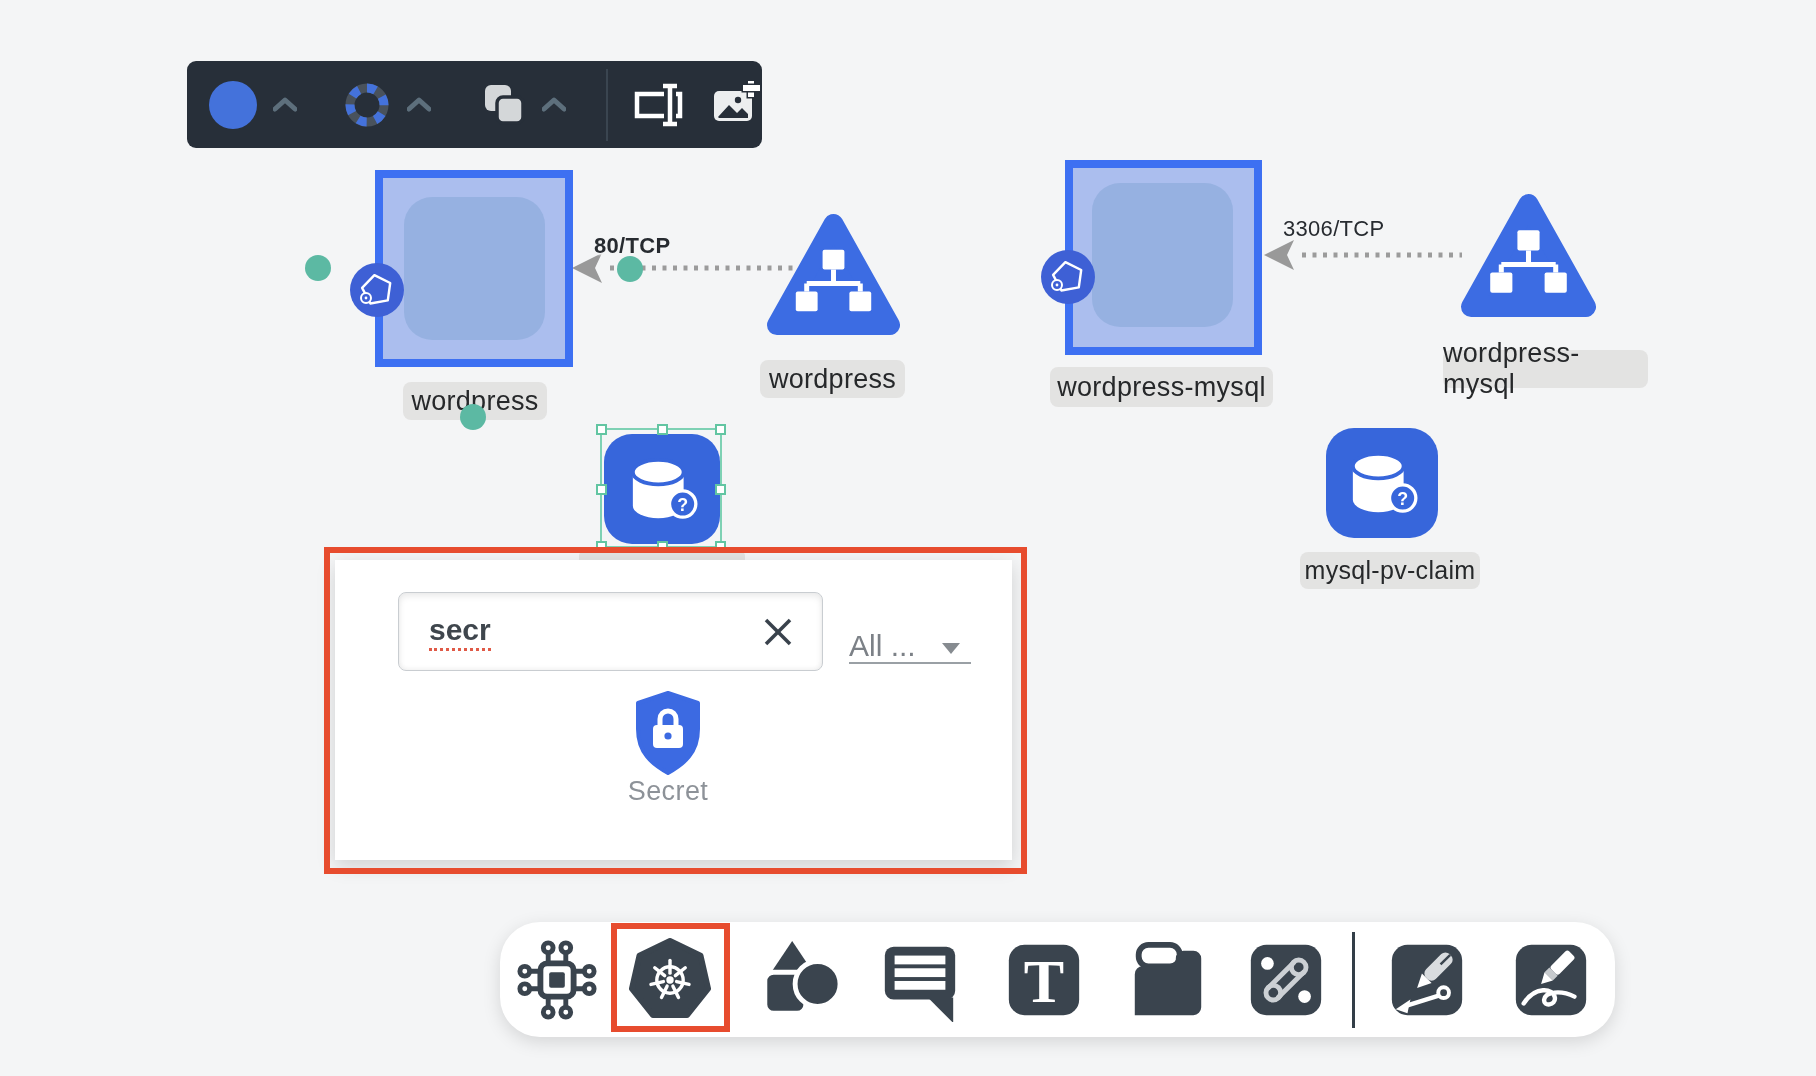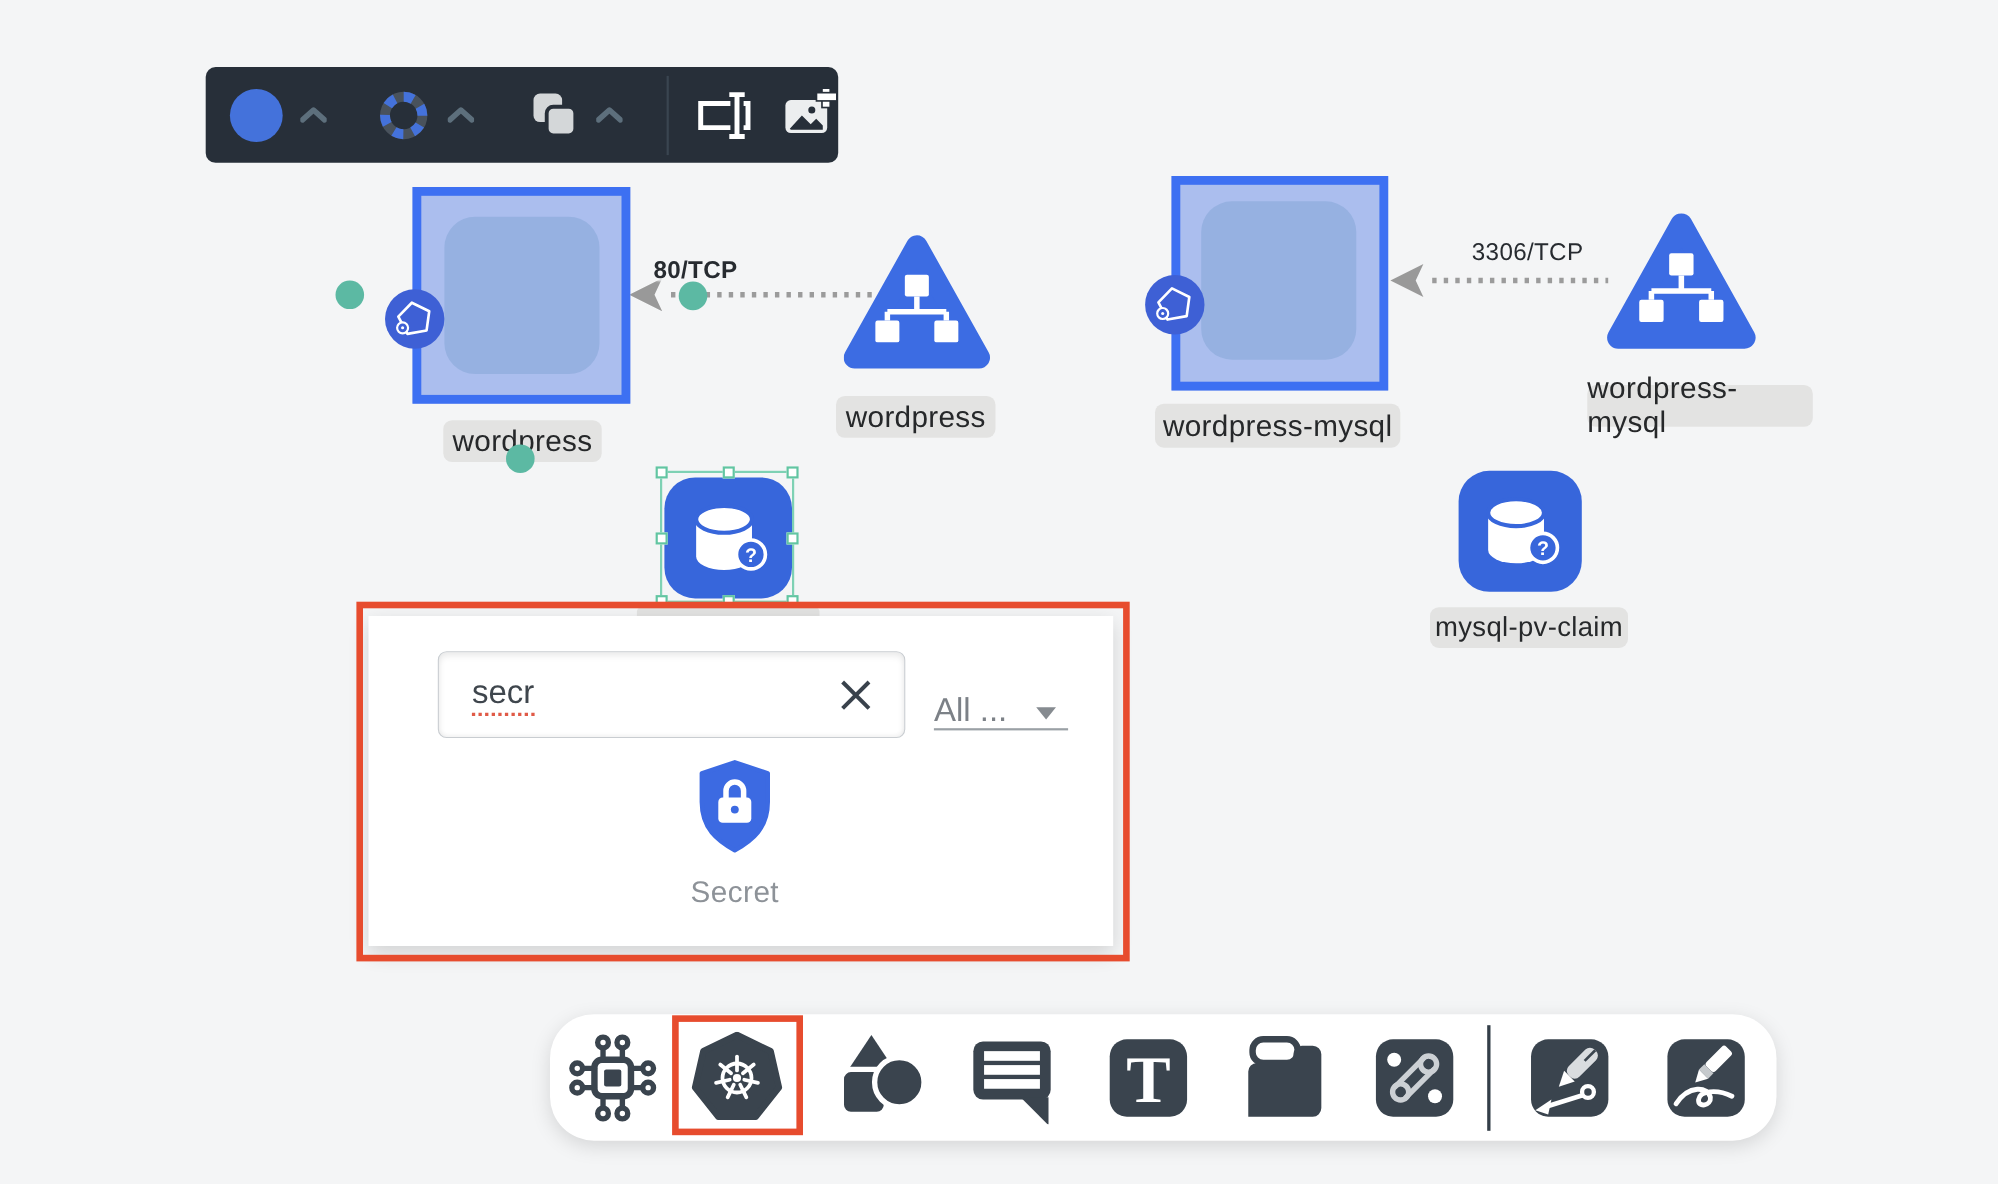--- a/index.html
+++ b/index.html
@@ -29,28 +29,28 @@
 
   
   #sel-frame{position:absolute;left:600px;top:428px;width:122px;height:120px;border:2px solid #7ed1b4;z-index:5;box-sizing:border-box;}
   .sel-h{position:absolute;width:11px;height:11px;background:#fff;border:2px solid #62c5a2;box-sizing:border-box;}
 
   
   #popup-redbox{position:absolute;left:324px;top:547px;width:703px;height:327px;border:6px solid #e74c2e;z-index:21;box-sizing:border-box;pointer-events:none;}
   #popup-panel{position:absolute;left:335px;top:560px;width:677px;height:300px;background:#fff;box-shadow:0 6px 18px rgba(0,0,0,.15);z-index:19;}
   #hidden-label{position:absolute;left:579px;top:552px;width:166px;height:16px;background:#e3e3e2;border-radius:4px;z-index:18;}
   #search-box{position:absolute;left:398px;top:592px;width:425px;height:79px;background:#fff;border:1px solid #c9cdd1;border-radius:8px;z-index:22;display:flex;align-items:center;padding-left:30px;box-sizing:border-box;box-shadow:inset 0 3px 7px rgba(0,0,0,.09),inset 0 -2px 4px rgba(0,0,0,.04);}
-  #search-query{font-size:30px;color:#3f464d;border-bottom:3px dotted #e05a47;padding-bottom:1px;}
+  #search-query{font-size:30px;color:#3f464d;border-bottom:3px dotted #e05a47;padding-bottom:1px;font-weight:bold;}
   #clear-btn{position:absolute;left:762px;top:616px;width:32px;height:32px;z-index:23;}
   #filter-dd{position:absolute;left:849px;top:624px;width:124px;height:44px;z-index:22;display:flex;align-items:center;}
   #filter-text{font-size:30px;color:#7c8187;}
   #filter-caret{width:0;height:0;border-left:9px solid transparent;border-right:9px solid transparent;border-top:11px solid #868b90;margin-left:26px;margin-top:4px;}
   #filter-line{position:absolute;left:849px;top:662px;width:122px;height:2px;background:#9aa0a5;z-index:22;}
   #result-item{position:absolute;left:596px;top:690px;width:144px;height:140px;z-index:22;display:flex;flex-direction:column;align-items:center;}
-  #result-label{margin-top:20px;font-size:27px;color:#8d9298;letter-spacing:.4px;}
+  #result-label{font-size:27px;color:#8d9298;letter-spacing:.4px;}
 
   
   #bottom-toolbar{position:absolute;left:500px;top:922px;width:1115px;height:115px;background:#fff;border-radius:40px;box-shadow:0 5px 18px rgba(0,0,0,.13);display:flex;align-items:center;z-index:30;}
   .bt-slot{width:86px;height:86px;display:flex;align-items:center;justify-content:center;}
   .bt-div{width:3px;height:96px;background:#333e48;align-self:center;}
   #k8s-highlight{position:absolute;left:611px;top:923px;width:119px;height:109px;border:6px solid #e74c2e;z-index:31;box-sizing:border-box;pointer-events:none;}
 </style>
 </head>
 <body>
 
@@ -96,21 +96,21 @@
     <line x1="40" y1="30" x2="230" y2="30" stroke="#9b9b9b" stroke-width="5" stroke-dasharray="4 6.5"></line>
     <path d="M 2 30 L 32 15 L 25 30 L 32 45 Z" fill="#999"></path>
   </svg>
   <div class="edge-label" style="left:594px;top:233px;font-weight:bold;">80/TCP</div>
   <div class="dot" style="left:617px;top:256px;"></div>
 
   <svg class="edge" style="left:1262px;top:225px;" width="205" height="60">
     <line x1="40" y1="30" x2="200" y2="30" stroke="#9b9b9b" stroke-width="5" stroke-dasharray="4 6.5"></line>
     <path d="M 2 30 L 32 15 L 25 30 L 32 45 Z" fill="#999"></path>
   </svg>
-  <div class="edge-label" style="left:1338px;top:216px;">3306/TCP</div>
+  <div class="edge-label" style="left:1283px;top:216px;">3306/TCP</div>
 
   <div class="pod" style="left:375px;top:170px;width:182px;height:181px;">
     <div class="pod-inner" style="left:21px;top:19px;width:141px;height:143px;"></div>
   </div>
   <div class="badge" style="left:350px;top:263px;">
     <svg width="54" height="54" viewBox="-27 -27 54 54">
       <path d="M -2.6 -14.8 L 13.2 -7 L 10.8 10.4 L -6.6 13.5 L -14.9 -2.1 Z" fill="none" stroke="#fff" stroke-width="2.4" stroke-linejoin="round"></path>
       <circle cx="-11" cy="8" r="5" fill="#3e60d5" stroke="#fff" stroke-width="2"></circle>
       <circle cx="-11" cy="8" r="1.4" fill="#fff"></circle>
     </svg>

